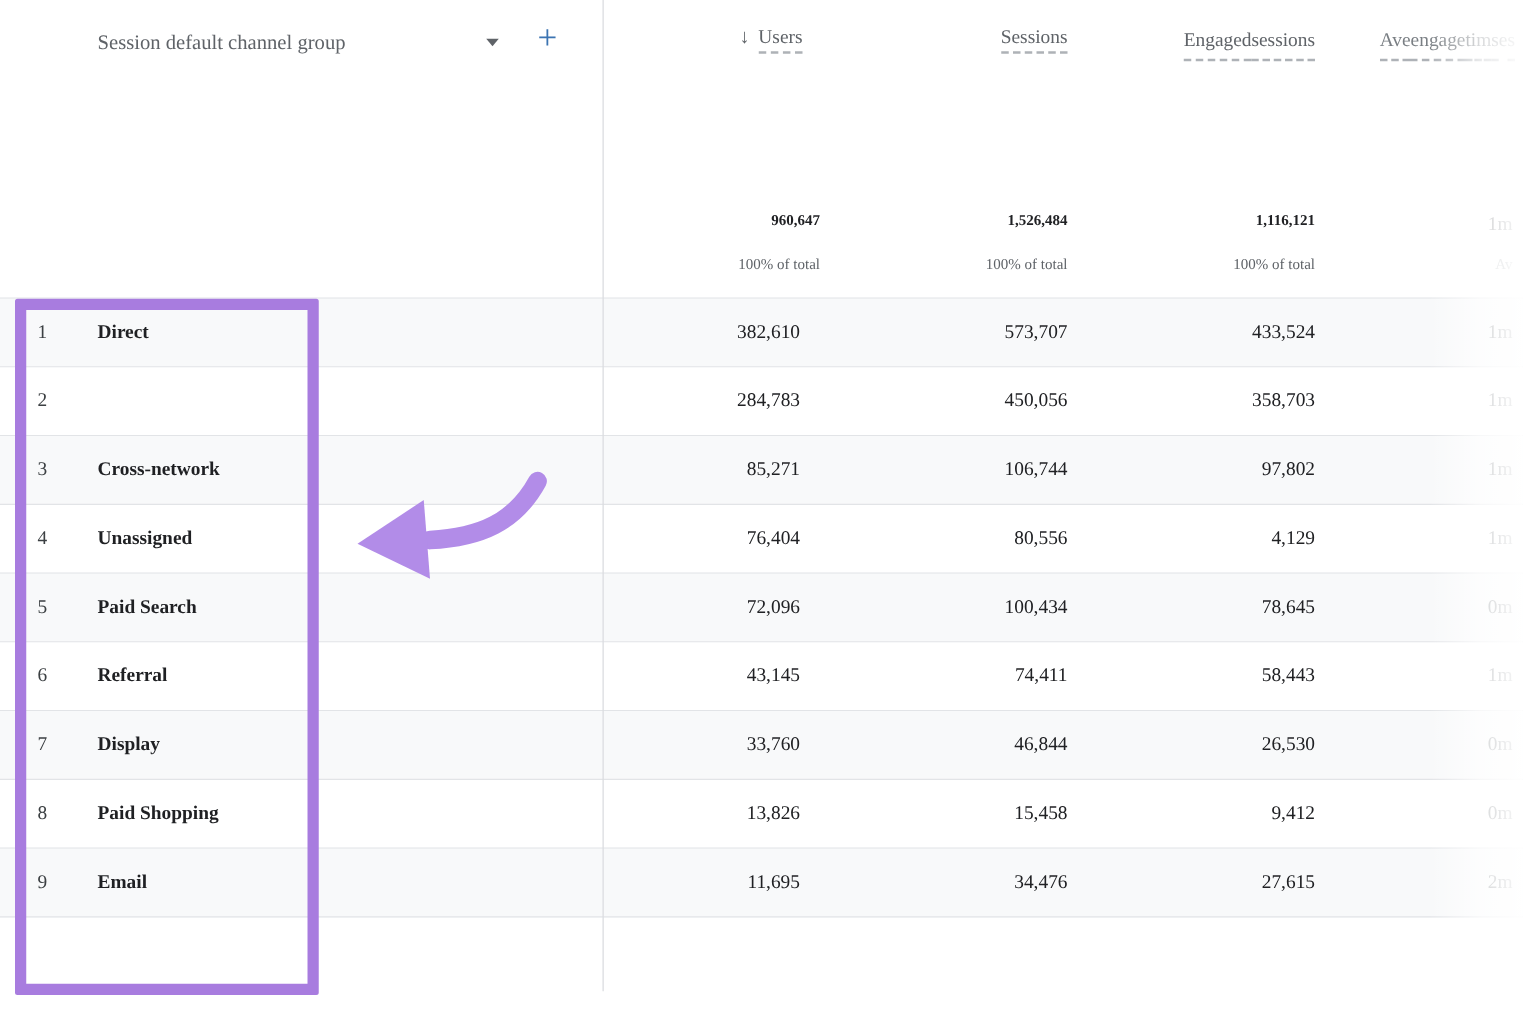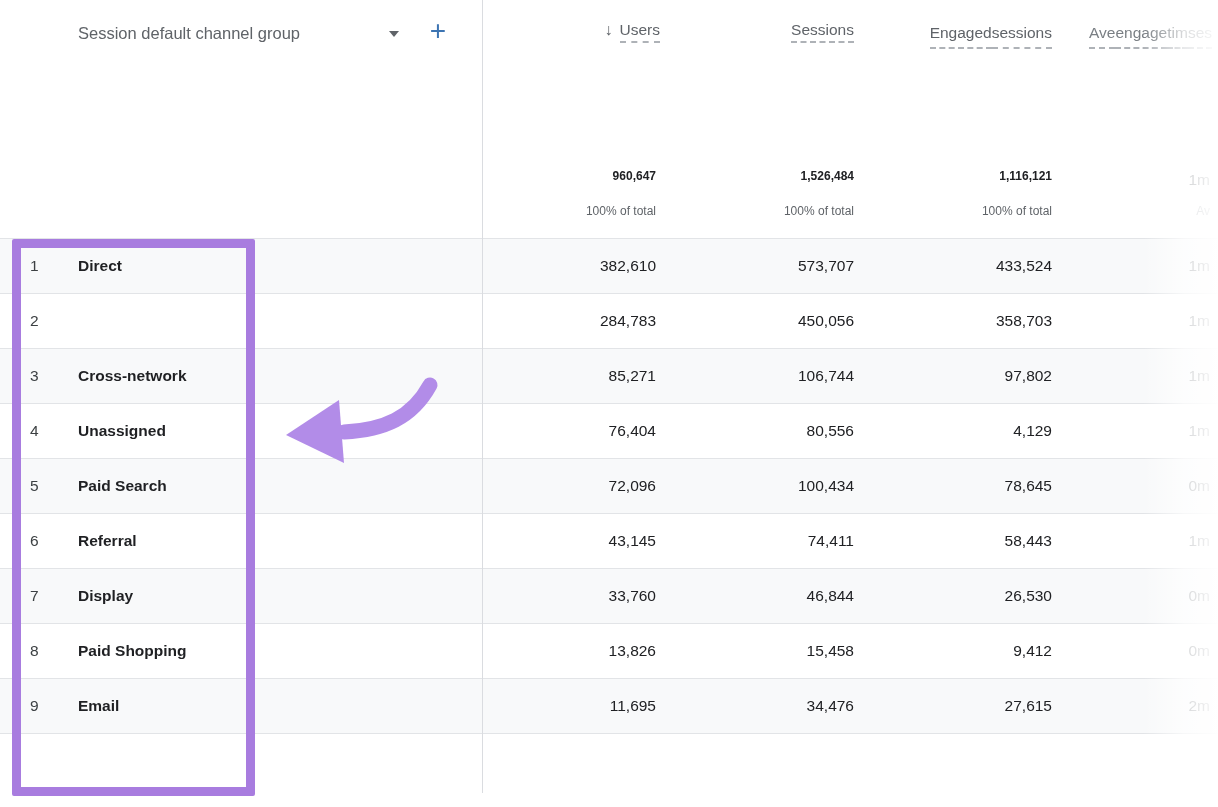--- a/index.html
+++ b/index.html
@@ -1,49 +1,49 @@
 <!DOCTYPE html>
 <html style="--annot-purple: #a87cdf;"><head>
 <meta charset="utf-8">
 <style>
   html,body{margin:0;padding:0;background:#fff;}
   .screen{
     position:relative;width:1218px;height:807px;background:#fff;overflow:hidden;
-    font-family:Liberation Sans, sans-serif;color:#202124;
+    font-family:Liberation Serif, serif;color:#202124;
   }
   
   .dim-header{position:absolute;left:78px;top:24px;font-size:16.5px;color:#5f6368;cursor:pointer;}
   .caret{position:absolute;left:389px;top:31px;width:0;height:0;
     border-left:5px solid transparent;border-right:5px solid transparent;border-top:6px solid #5f6368;}
   .plus-btn{position:absolute;left:424px;top:14px;width:28px;height:34px;
     font-size:28px;line-height:34px;text-align:center;color:#3c74b2;font-weight:400;cursor:pointer;}
   .col-header{position:absolute;top:21px;text-align:right;font-size:15.5px;color:#5f6368;cursor:pointer;}
   .col-header .hline{display:inline-block;border-bottom:2px dashed #aeb2b7;padding-bottom:2px;margin-bottom:4px;}
   .col-header .stack{display:flex;flex-direction:row;align-items:flex-end;line-height:24px;text-align:center;}
   .sort-arrow{margin-right:7px;color:#5f6368;font-size:16px;border-bottom:none;}
-  .ch-users{right:558px;}
+  .ch-users{right:576px;}
   .ch-sessions{right:364px;}
   .ch-engaged{right:166px;}
   .ch-avg{right:6px;color:#7a7f84;}
   
   .total-val{position:absolute;top:169px;font-size:12px;font-weight:600;color:#202124;text-align:right;}
   .total-sub{position:absolute;top:204px;font-size:12px;color:#5f6368;text-align:right;}
   .t1{right:562px;} .t2{right:364px;margin-left:48px;} .t3{right:166px;}
   .t4{right:8px;font-weight:400;color:#5f6368;font-size:15.5px;top:171px;}
   .t4sub{right:8px;color:#9aa0a6;}
   
   .tbody{position:absolute;left:0;top:238px;width:1218px;border-top:1px solid #e2e4e7;}
   .row{position:relative;height:54px;border-bottom:1px solid #e2e4e7;}
   .row.odd{background:#f8f9fa;}
   .row.even{background:#ffffff;}
   .cell{position:absolute;top:0;line-height:54px;font-size:15.5px;white-space:nowrap;}
   .idx{left:30px;color:#3c4043;}
   .channel{left:78px;font-weight:700;color:#1f2023;}
   .num{text-align:right;color:#202124;}
-  .c-users{right:562px;} .c-sessions{right:364px;} .c-engaged{right:166px;}
+  .c-users{right:578px;} .c-sessions{right:364px;} .c-engaged{right:166px;}
   .c-avg{right:8px;color:#6f7479;}
   
   .v-divider{position:absolute;left:482px;top:0;width:1px;height:793px;background:#dadce0;}
   
   .purple-box{position:absolute;left:12px;top:239px;width:243px;height:557px;
     border:9px solid var(--annot-purple,#a87cdf);border-radius:2px;box-sizing:border-box;z-index:5;}
   .annot-arrow{position:absolute;left:278px;top:372px;z-index:5;}
   .fade-right{position:absolute;right:0;top:0;width:75px;height:796px;z-index:6;pointer-events:none;
     background:linear-gradient(90deg,rgba(255,255,255,0) 0%,rgba(255,255,255,0.72) 55%,rgba(255,255,255,0.96) 100%);}
 </style>

